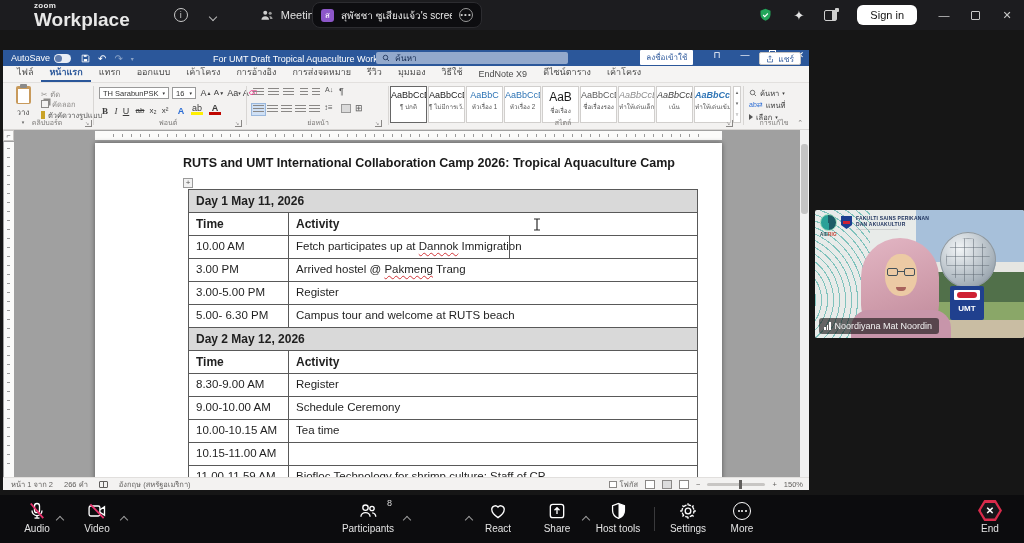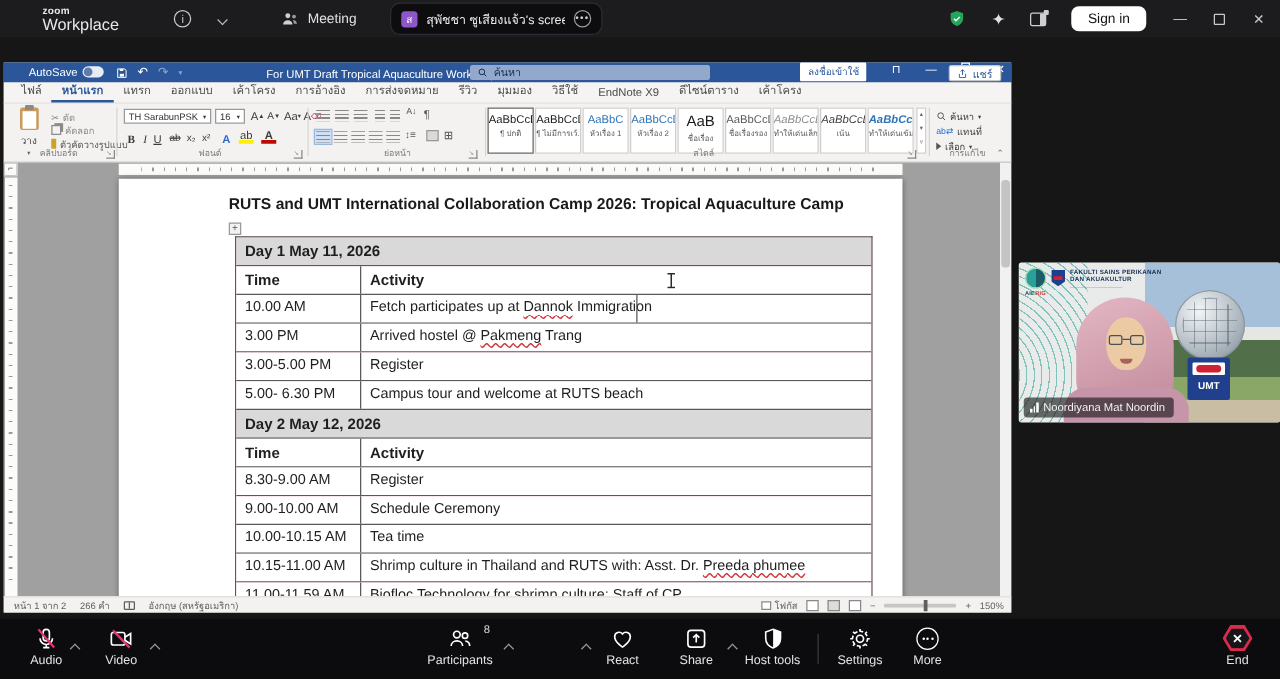--- a/index.html
+++ b/index.html
@@ -6,21 +6,21 @@
   html,body { background:#000; }
   body { font-family:"Liberation Sans", sans-serif; }
   .screen { position:relative; width:1024px; height:543px; background:#141414; overflow:hidden;
             font-family:"Liberation Sans", sans-serif; }
 
   
   .topbar { position:absolute; left:0; top:0; width:1024px; height:30px; background:#1c1c1f;
             display:flex; align-items:center; color:#e8e8e8; }
   .zlogo { margin-left:34px; line-height:1; }
   .zlogo .l1 { font-size:8px; font-weight:700; letter-spacing:.3px; }
-  .zlogo .l2 { font-size:13px; font-weight:400; }
+  .zlogo .l2 { font-size:19px; font-weight:700; }
   .tb-info { margin-left:44px; width:14px; height:14px; border:1.2px solid #c9c9c9; border-radius:50%;
              font-size:9px; display:flex; align-items:center; justify-content:center; color:#c9c9c9; }
   .tb-chev { margin-left:22px; }
   .chev { display:inline-block; width:6px; height:6px; border-left:1.5px solid #b9b9b9; border-bottom:1.5px solid #b9b9b9;
           transform:rotate(-45deg); }
   .chev.up { transform:rotate(135deg); }
   .meet-tab { margin-left:44px; display:flex; align-items:center; gap:7px; font-size:11px; color:#e0e0e0; }
   .screen-tab { position:absolute; left:312px; top:2px; width:170px; height:26px; border-radius:8px;
                 background:#0d0d10; border:1px solid #2c2c30; display:flex; align-items:center; padding:0 8px; gap:7px; }
   .st-avatar { width:13px; height:13px; border-radius:3px; background:#8d57c9; color:#fff; font-size:8px;
@@ -37,21 +37,21 @@
   .panelic i { position:absolute; right:0; top:0; bottom:0; width:4px; background:#cfcfcf; }
   .panelic b { position:absolute; right:-3px; top:-3px; width:4px; height:4px; background:#cfcfcf; border-radius:1px; }
 
   
   .stage { position:absolute; left:0; top:30px; width:1024px; height:465px; background:#161616; }
 
   
   .word { position:absolute; left:3px; top:20px; width:806px; height:440px; background:#f3f2f1; }
   .wtitle { position:absolute; left:0; top:0; right:0; height:16px; background:var(--word-titlebar,#2b579a);
             display:flex; align-items:center; color:#fff; font-size:9px; }
-  .autosave { display:flex; align-items:flex-start; gap:4px; margin-left:20px; }
+  .autosave { display:flex; align-items:flex-end; gap:4px; margin-left:8px; }
   .as-toggle { width:17px; height:9px; border-radius:5px; background:#e8edf5; position:relative; }
   .as-toggle i { position:absolute; left:1px; top:1px; width:7px; height:7px; border-radius:50%; background:#5f7bac; }
   .qat { display:flex; align-items:center; gap:8px; margin-left:10px; font-size:10px; }
   .qat .dim { opacity:.45; }
   .wtitle-text { position:absolute; left:210px; top:2px; font-size:9px; white-space:nowrap; }
   .wsearch { position:absolute; left:373px; top:2px; width:192px; height:12px; background:#93a9cc; border-radius:2px;
              display:flex; align-items:center; gap:5px; padding:0 6px; color:#162c52; font-size:8.5px; }
   .wt-right { position:absolute; right:5px; top:0; height:16px; display:flex; align-items:flex-start; gap:20px; }
   .wsignin { background:#fff; color:#2b579a; font-size:8px; padding:1px 6px; border-radius:1px; }
   .wt-ic { color:#fff; font-size:9px; }
@@ -504,21 +504,20 @@
             <div class="trow">
               <div class="c1">9.00-10.00 AM</div>
               <div class="c2"><span>Schedule Ceremony</span></div>
             </div>
             <div class="trow">
               <div class="c1">10.00-10.15 AM</div>
               <div class="c2"><span>Tea time</span></div>
             </div>
             <div class="trow">
               <div class="c1">10.15-11.00 AM</div>
-              <div class="c2"><span>Shrimp culture in Thailand and RUTS with: Asst. Dr. </span><span class="mis">Preeda phumee</span></div>
             </div>
             <div class="trow">
               <div class="c1">11.00-11.59 AM</div>
               <div class="c2"><span>Biofloc Technology for shrimp culture: Staff of CP.</span></div>
             </div>
           </div>
         <svg class="ibeam" viewBox="0 0 8 13">
           <path d="M1 1h6M1 12h6M4 1v11" stroke="#fff" stroke-width="3" fill="none"></path>
           <path d="M1 1h6M1 12h6M4 1v11" stroke="#2a2a2a" stroke-width="1.2" fill="none"></path>
         </svg>

